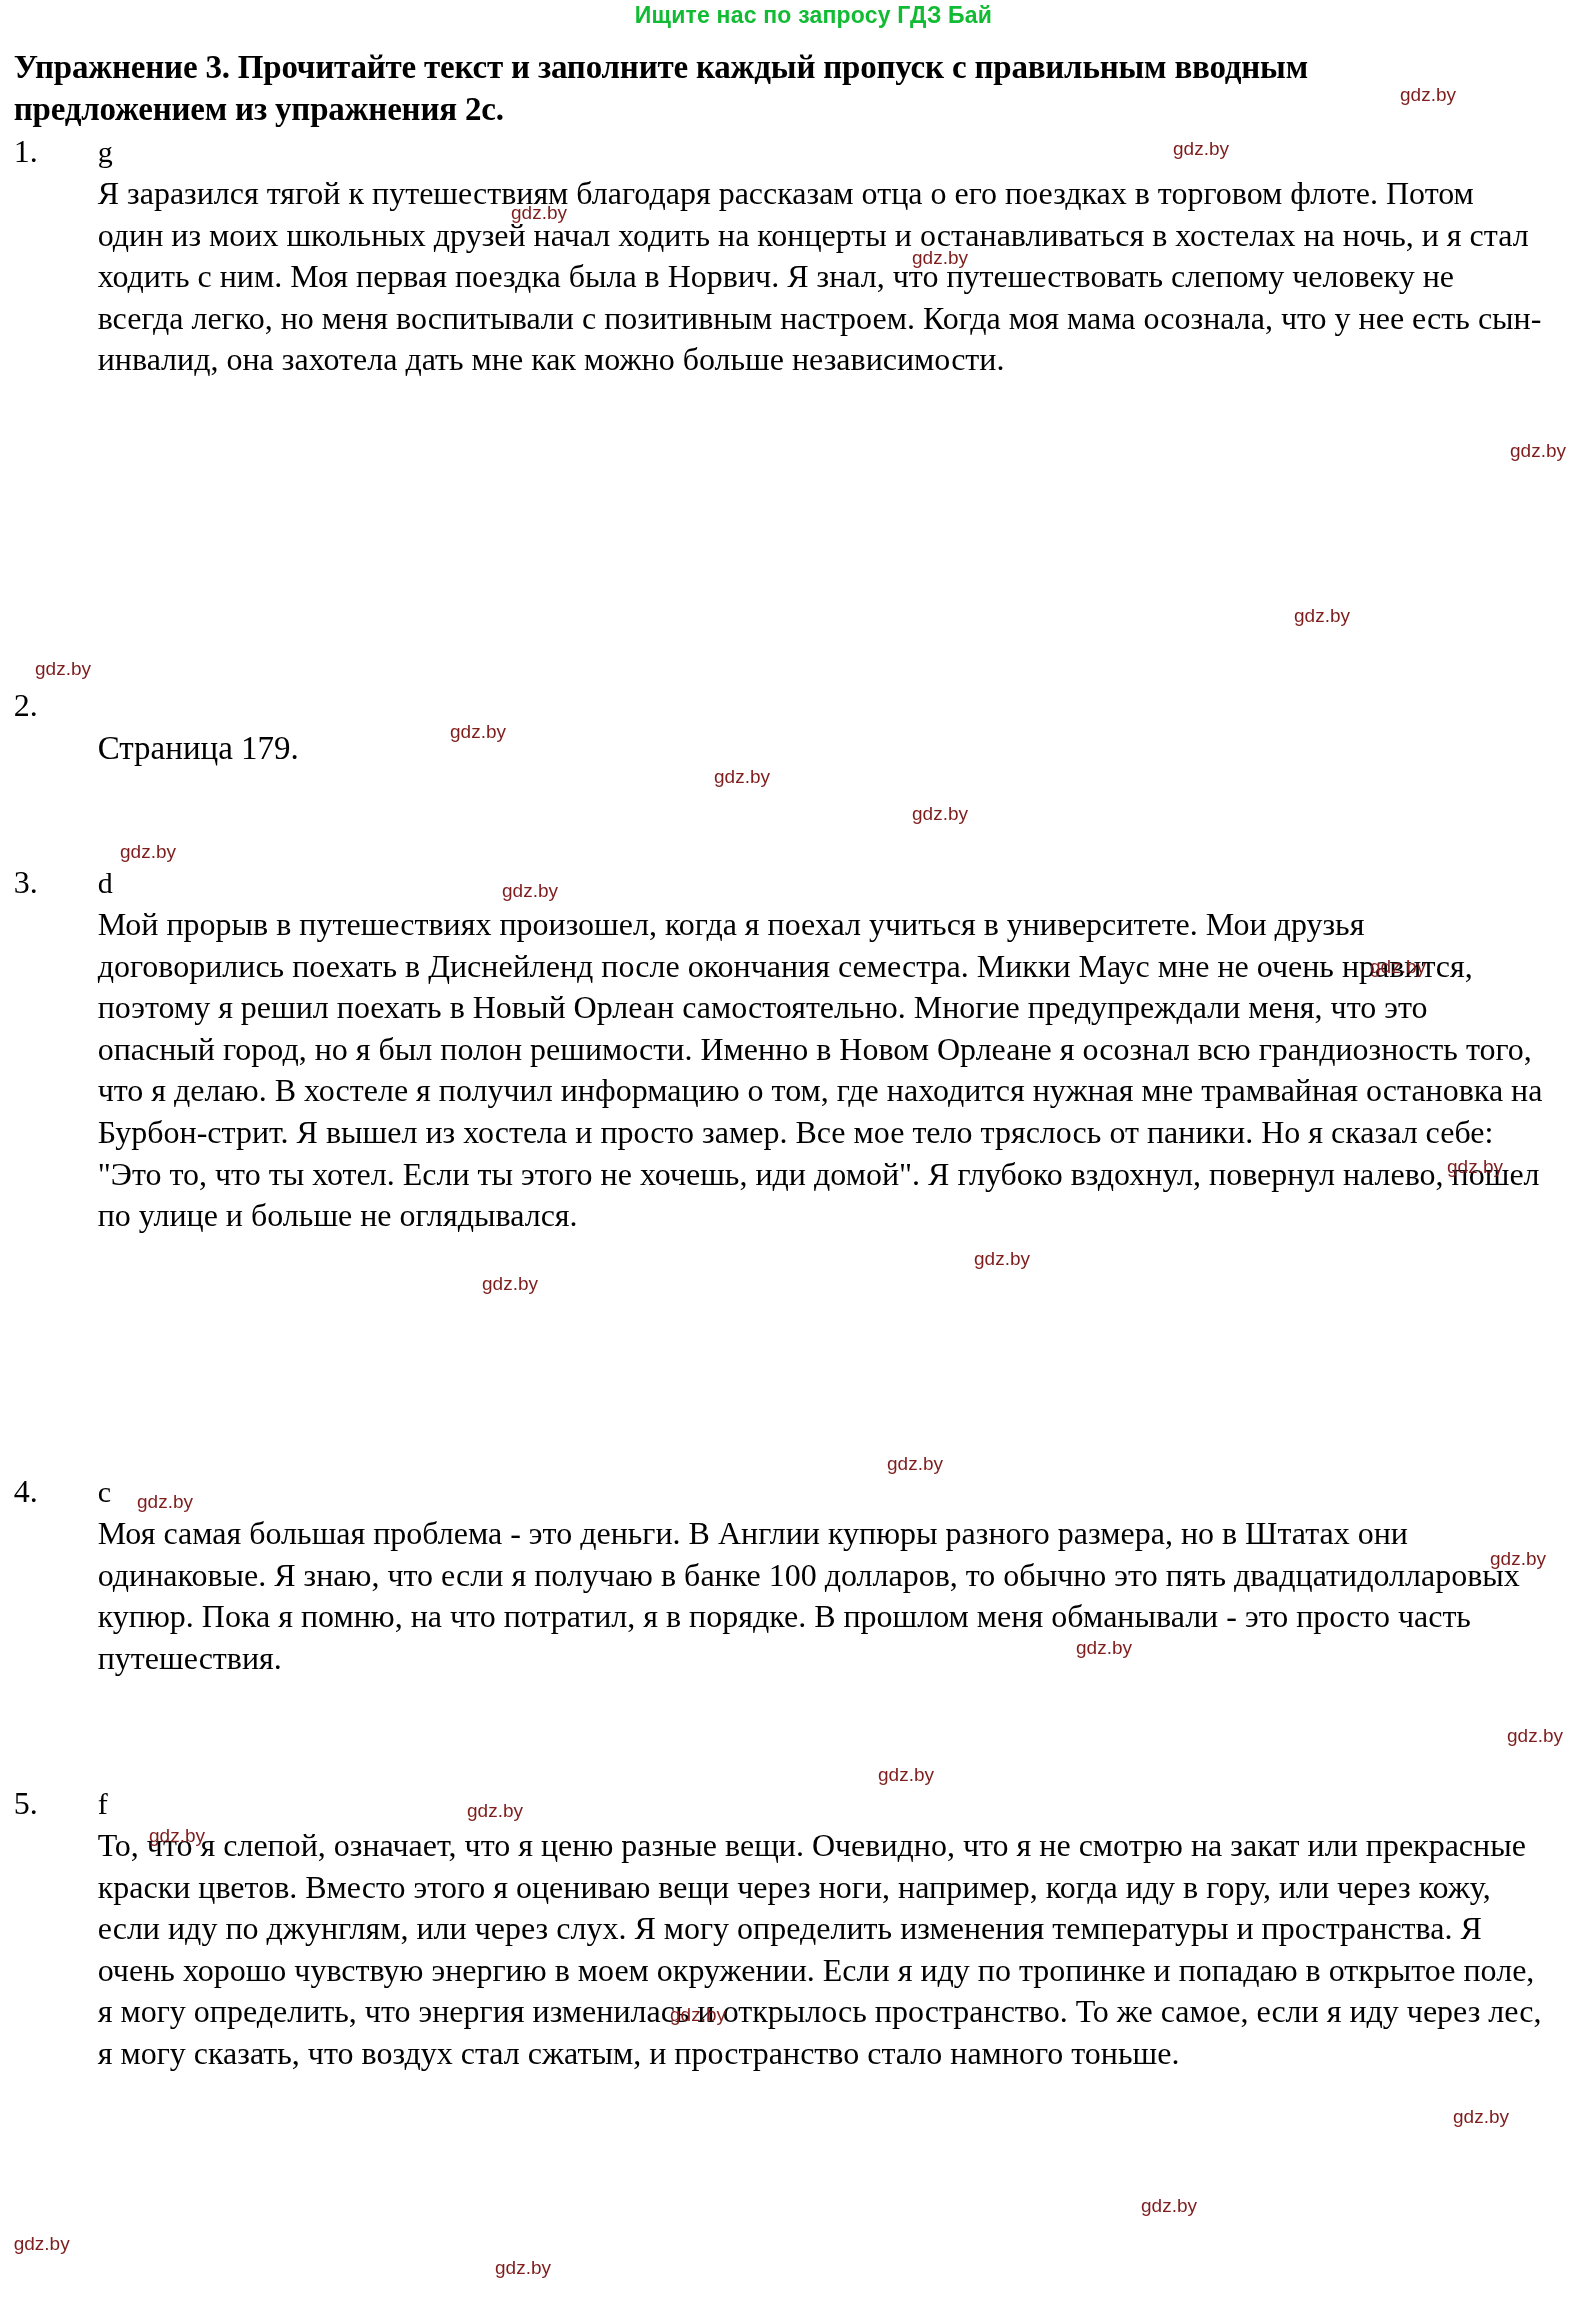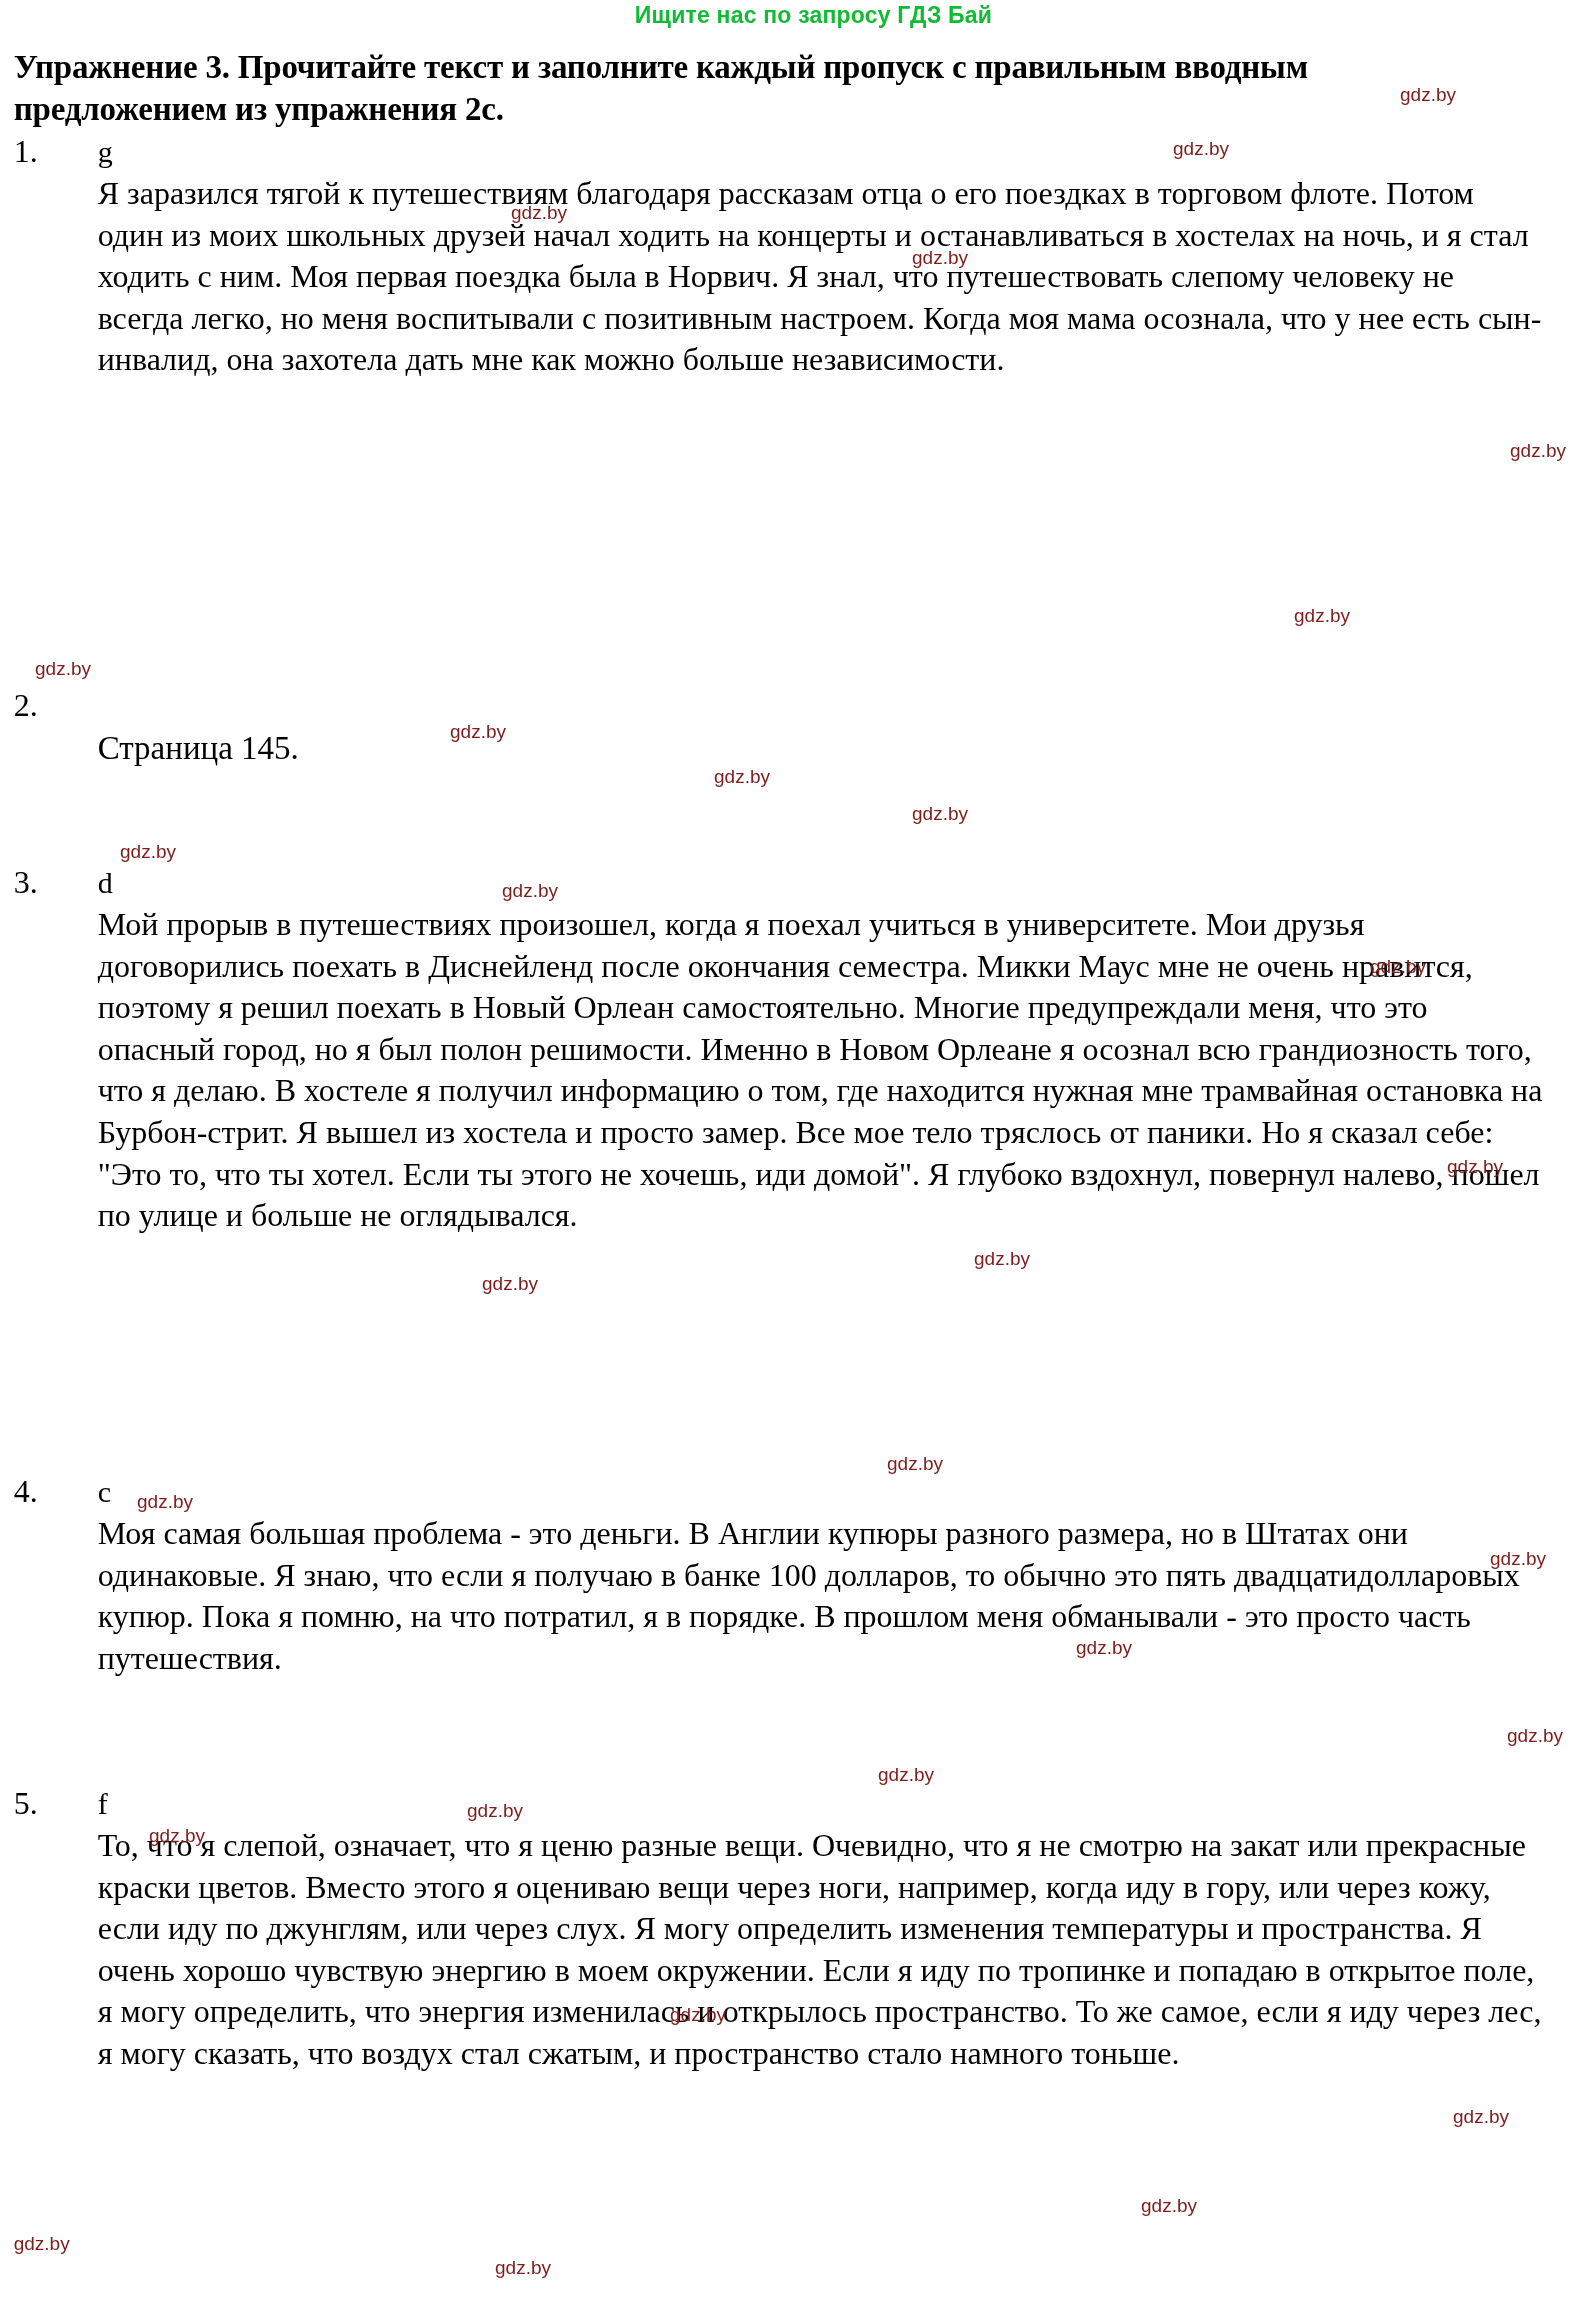--- a/index.html
+++ b/index.html
@@ -133,21 +133,21 @@
       <span class="item-letter">g</span>
     </div>
     <div class="item-body">Я заразился тягой к путешествиям благодаря рассказам отца о его поездках в торговом флоте. Потом один из моих школьных друзей начал ходить на концерты и останавливаться в хостелах на ночь, и я стал ходить с ним. Моя первая поездка была в Норвич. Я знал, что путешествовать слепому человеку не всегда легко, но меня воспитывали с позитивным настроем. Когда моя мама осознала, что у нее есть сын-инвалид, она захотела дать мне как можно больше независимости.</div>
   </div>
 
   <div class="item" style="top:689px;">
     <div class="item-head">
       <span class="item-num">2.</span>
       <span class="item-letter"></span>
     </div>
-    <div class="item-body plain">Страница 145.</div>
+    <div class="item-body plain">Страница 179.</div>
   </div>
 
   <div class="item" style="top:866px;">
     <div class="item-head">
       <span class="item-num">3.</span>
       <span class="item-letter">d</span>
     </div>
     <div class="item-body">Мой прорыв в путешествиях произошел, когда я поехал учиться в университете. Мои друзья договорились поехать в Диснейленд после окончания семестра. Микки Маус мне не очень нравится, поэтому я решил поехать в Новый Орлеан самостоятельно. Многие предупреждали меня, что это опасный город, но я был полон решимости. Именно в Новом Орлеане я осознал всю грандиозность того, что я делаю. В хостеле я получил информацию о том, где находится нужная мне трамвайная остановка на Бурбон-стрит. Я вышел из хостела и просто замер. Все мое тело тряслось от паники. Но я сказал себе: "Это то, что ты хотел. Если ты этого не хочешь, иди домой". Я глубоко вздохнул, повернул налево, пошел по улице и больше не оглядывался.</div>
   </div>
 

